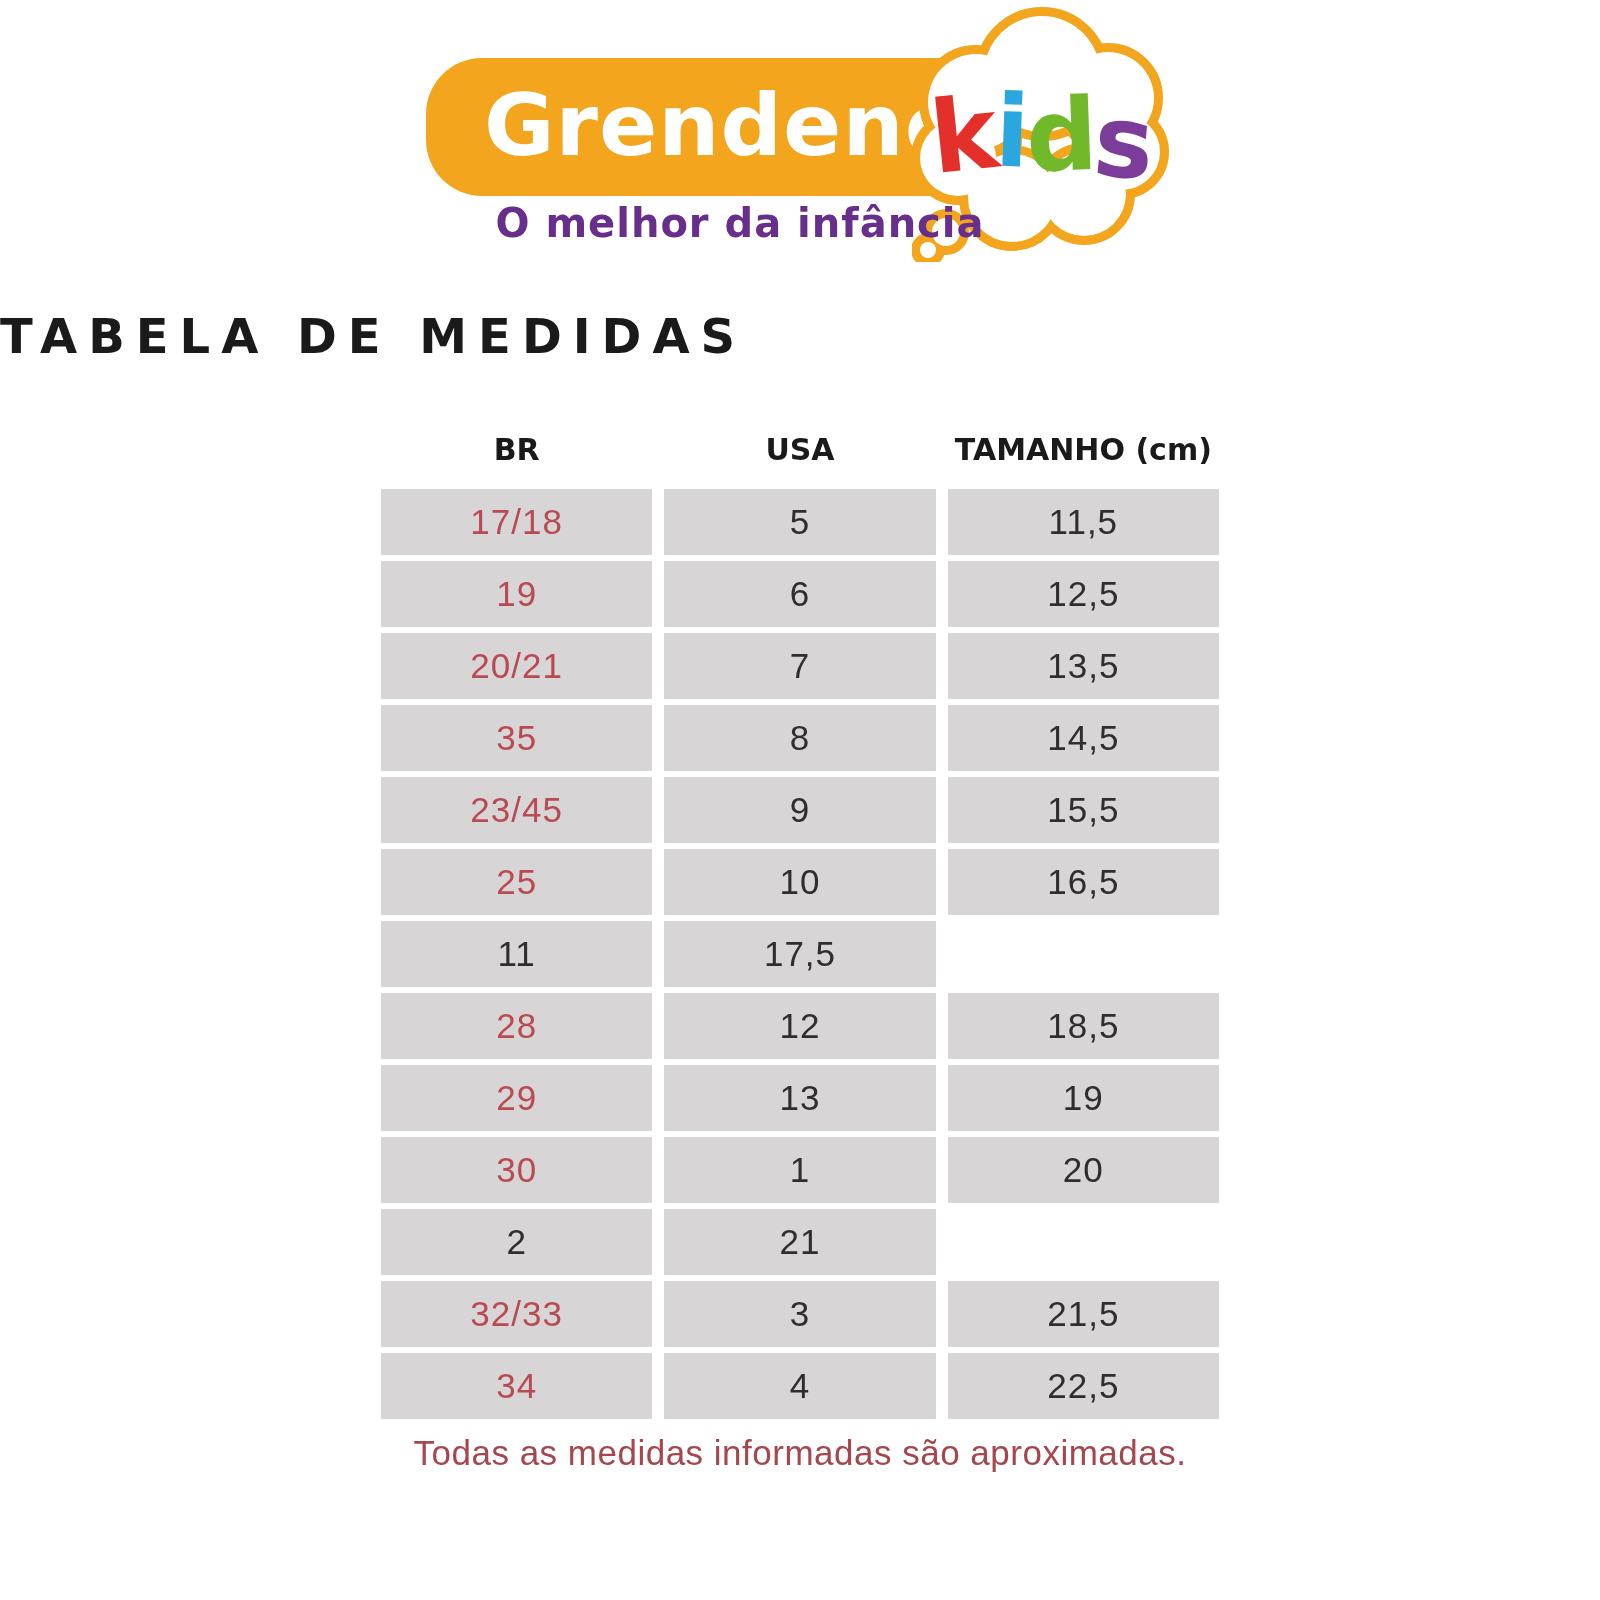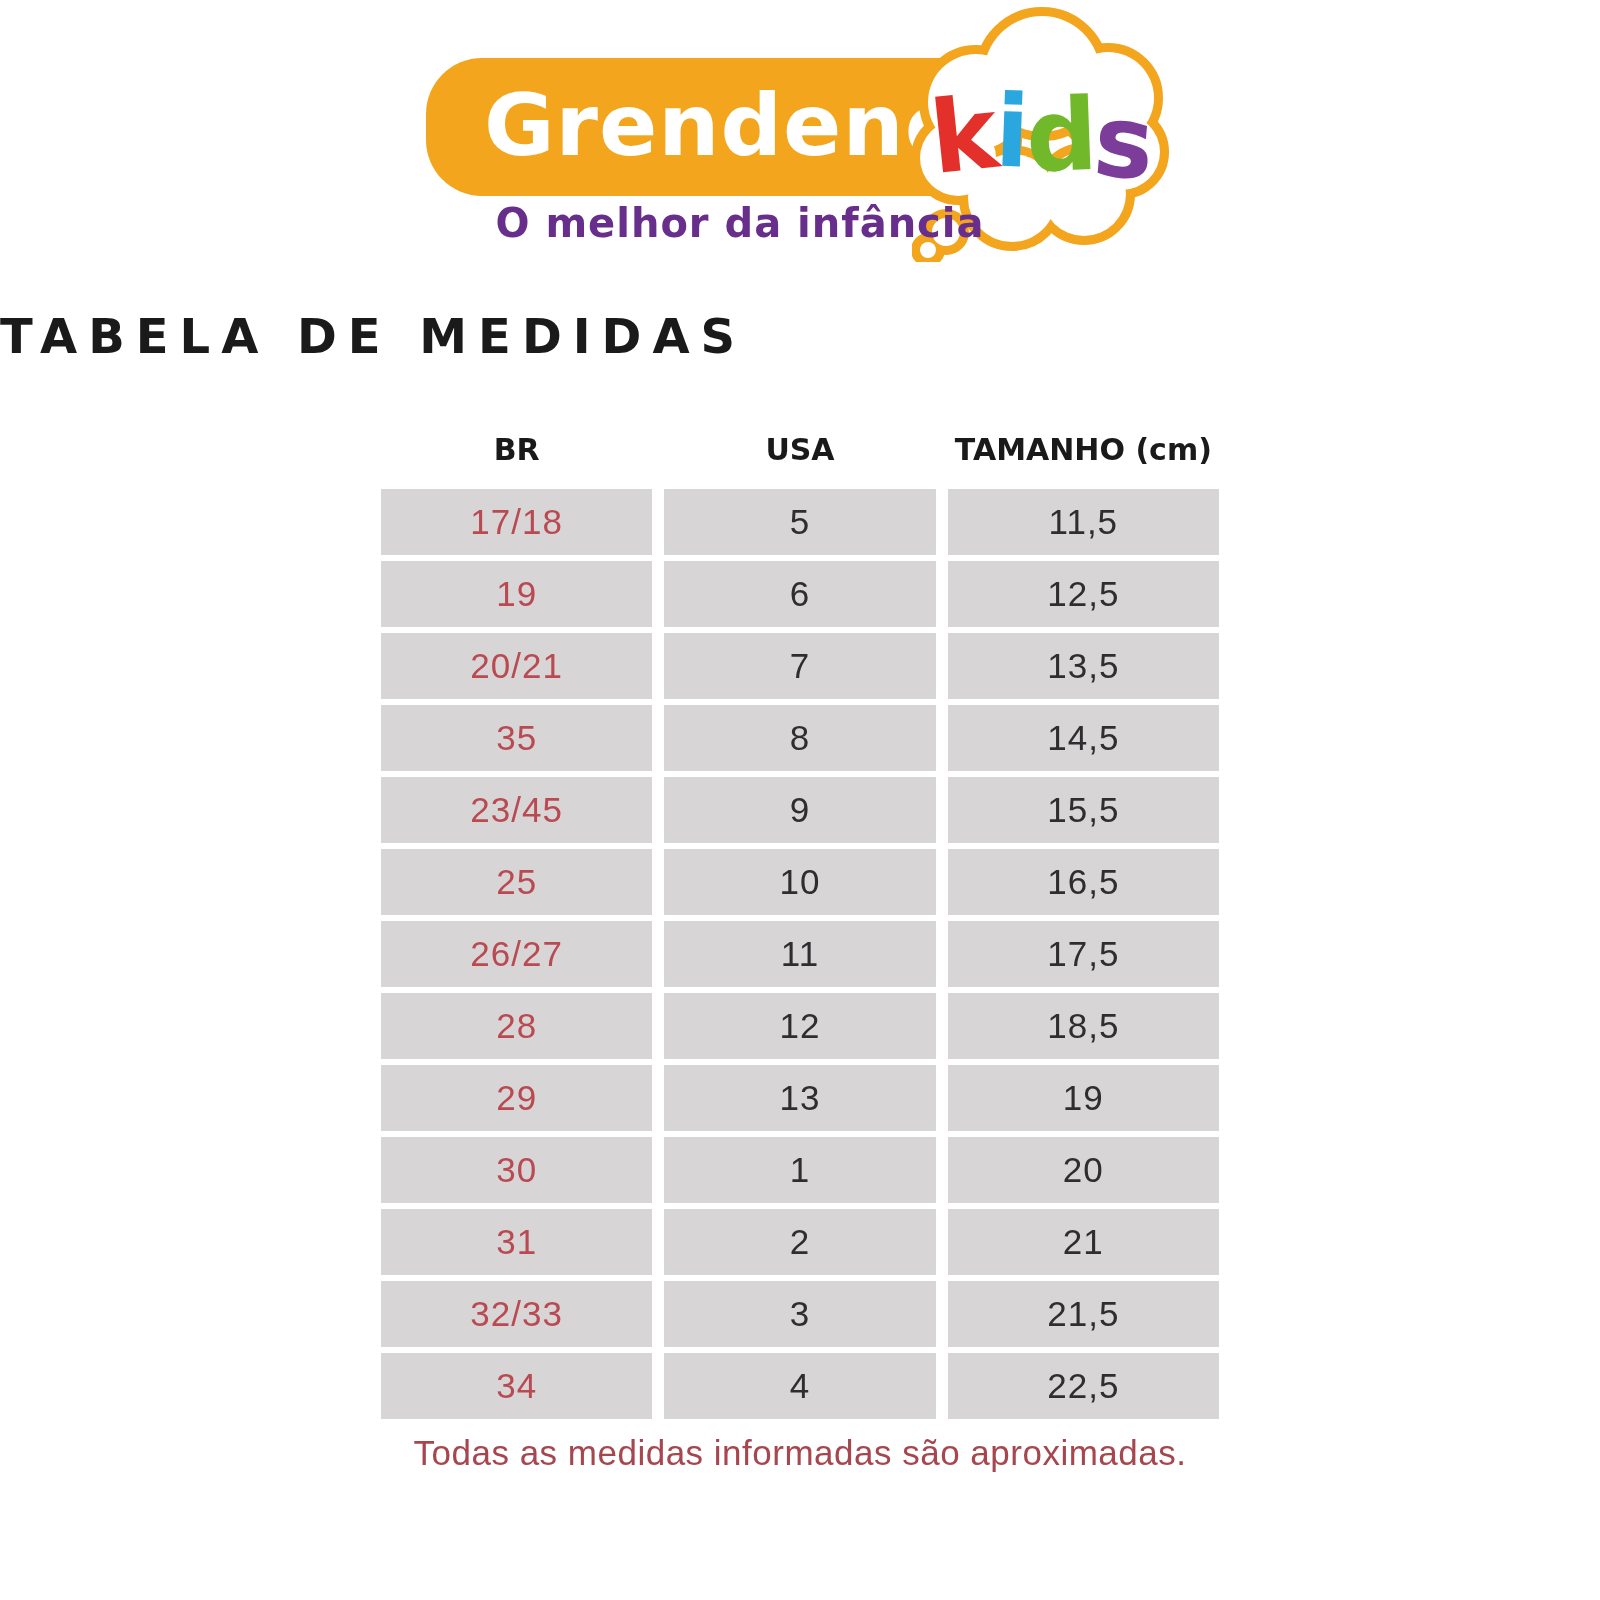--- a/index.html
+++ b/index.html
@@ -192,41 +192,39 @@
           <div class="td cell-br">23/45</div>
           <div class="td cell-usa">9</div>
           <div class="td cell-cm">15,5</div>
         </div>
         <div class="tr">
           <div class="td cell-br">25</div>
           <div class="td cell-usa">10</div>
           <div class="td cell-cm">16,5</div>
         </div>
         <div class="tr">
-          <div class="td cell-br">26/27</div>
           <div class="td cell-usa">11</div>
           <div class="td cell-cm">17,5</div>
         </div>
         <div class="tr">
           <div class="td cell-br">28</div>
           <div class="td cell-usa">12</div>
           <div class="td cell-cm">18,5</div>
         </div>
         <div class="tr">
           <div class="td cell-br">29</div>
           <div class="td cell-usa">13</div>
           <div class="td cell-cm">19</div>
         </div>
         <div class="tr">
           <div class="td cell-br">30</div>
           <div class="td cell-usa">1</div>
           <div class="td cell-cm">20</div>
         </div>
         <div class="tr">
-          <div class="td cell-br">31</div>
           <div class="td cell-usa">2</div>
           <div class="td cell-cm">21</div>
         </div>
         <div class="tr">
           <div class="td cell-br">32/33</div>
           <div class="td cell-usa">3</div>
           <div class="td cell-cm">21,5</div>
         </div>
         <div class="tr">
           <div class="td cell-br">34</div>

